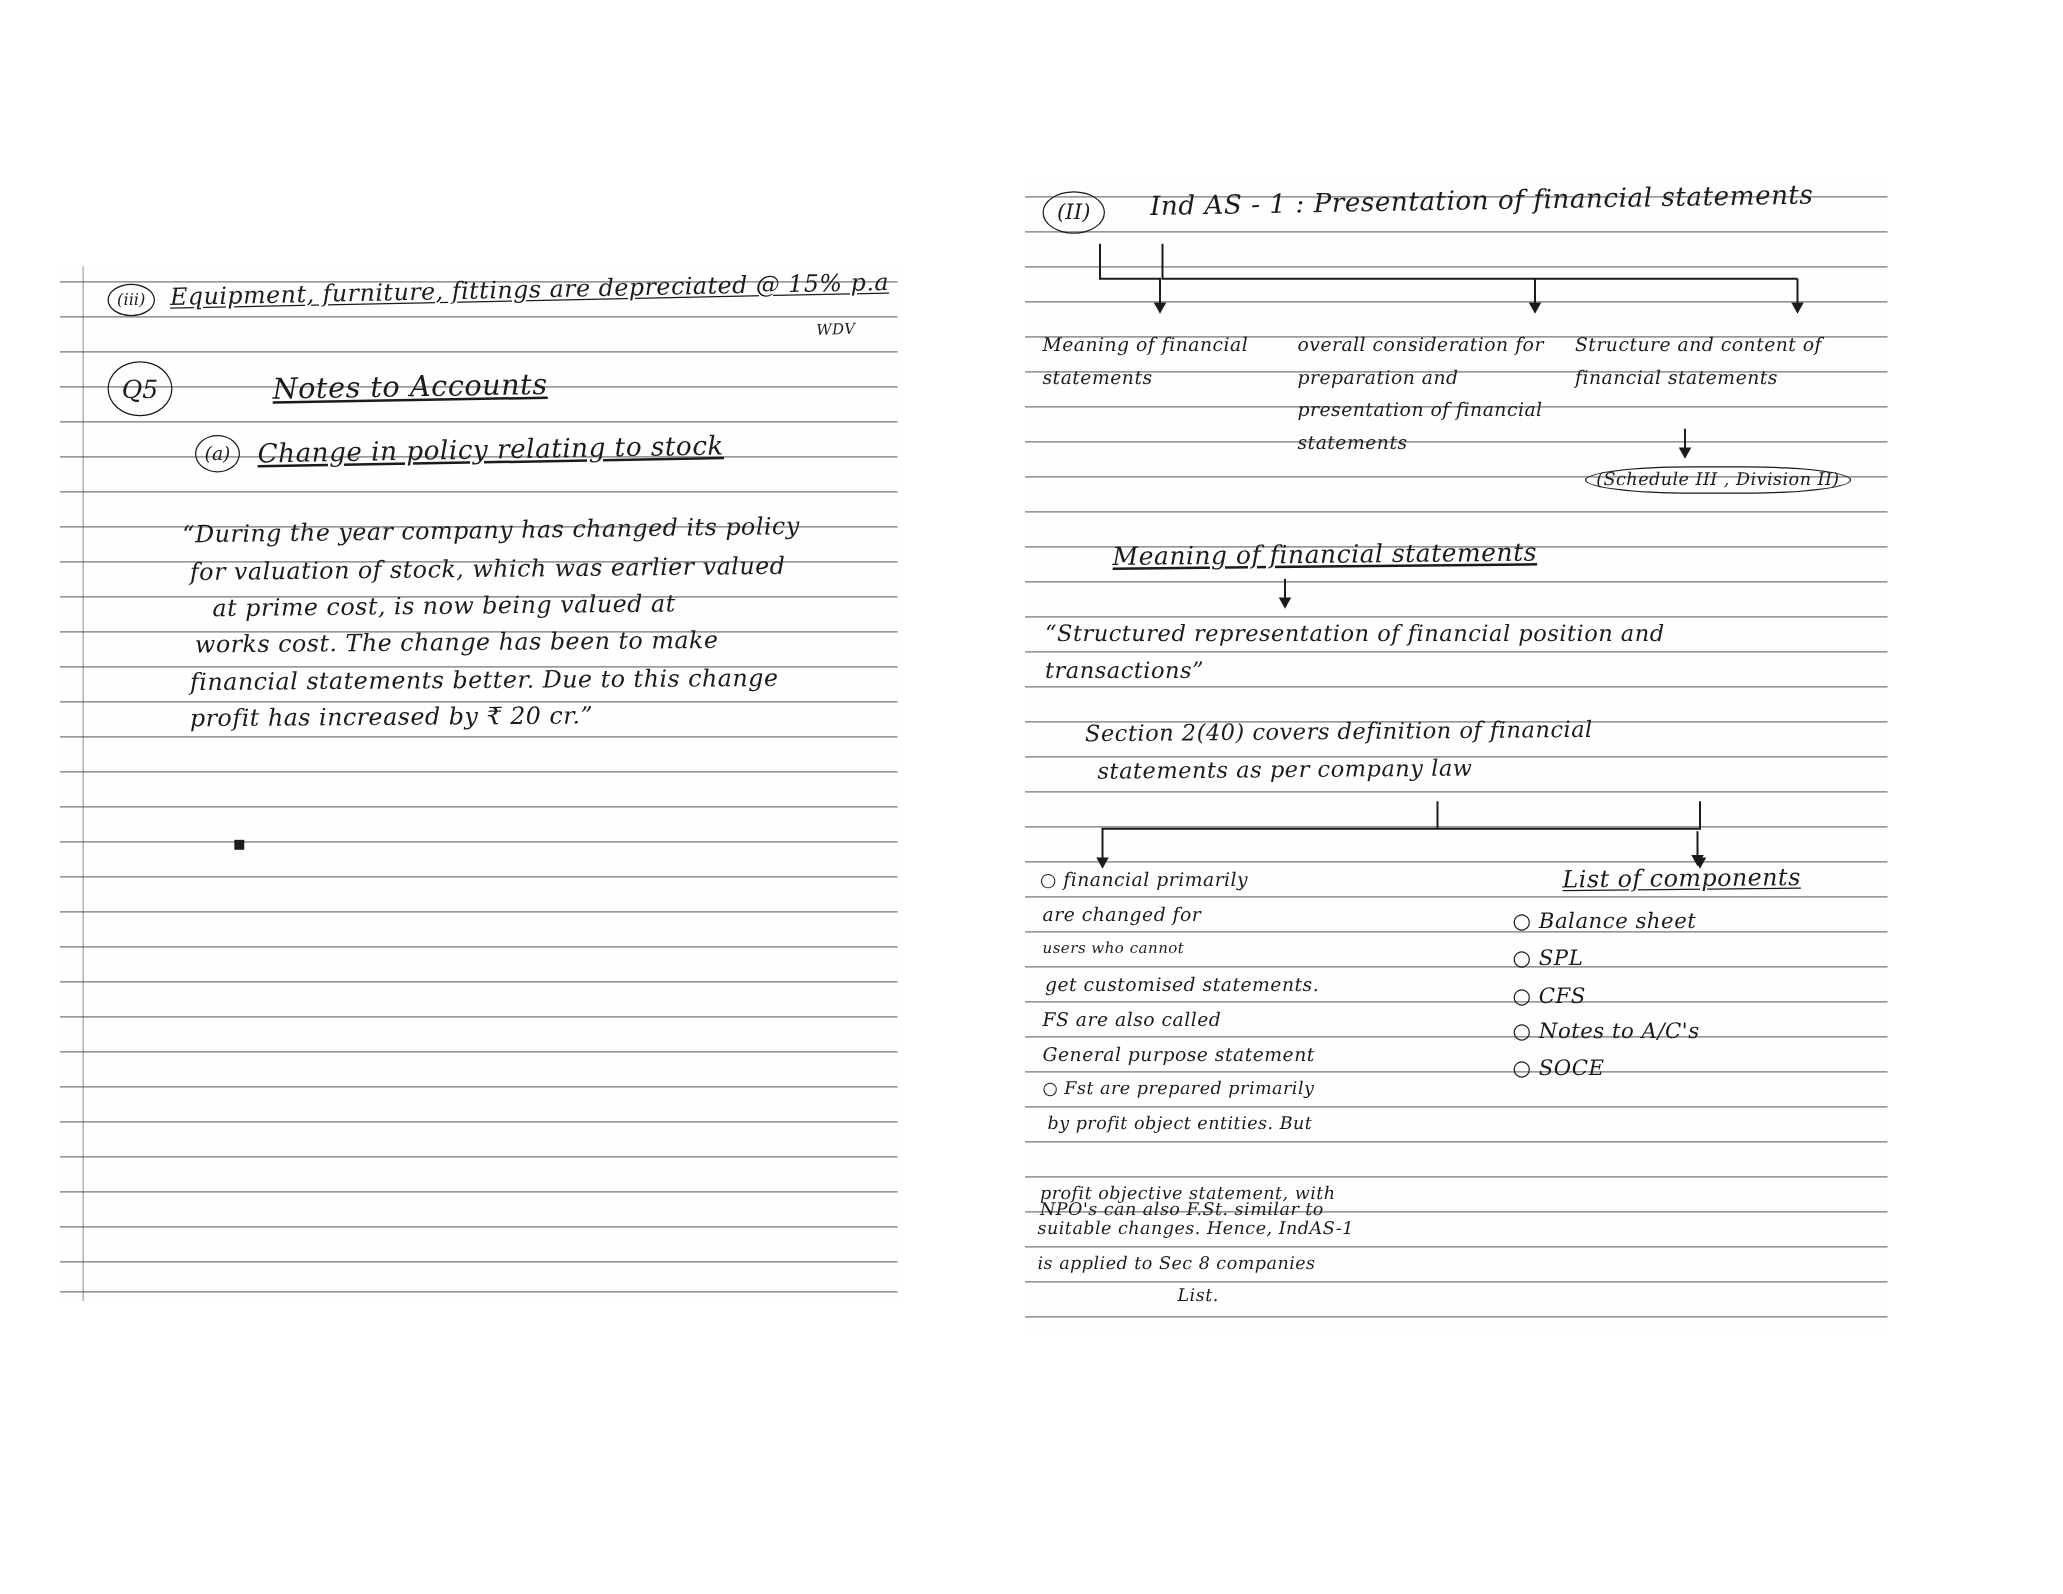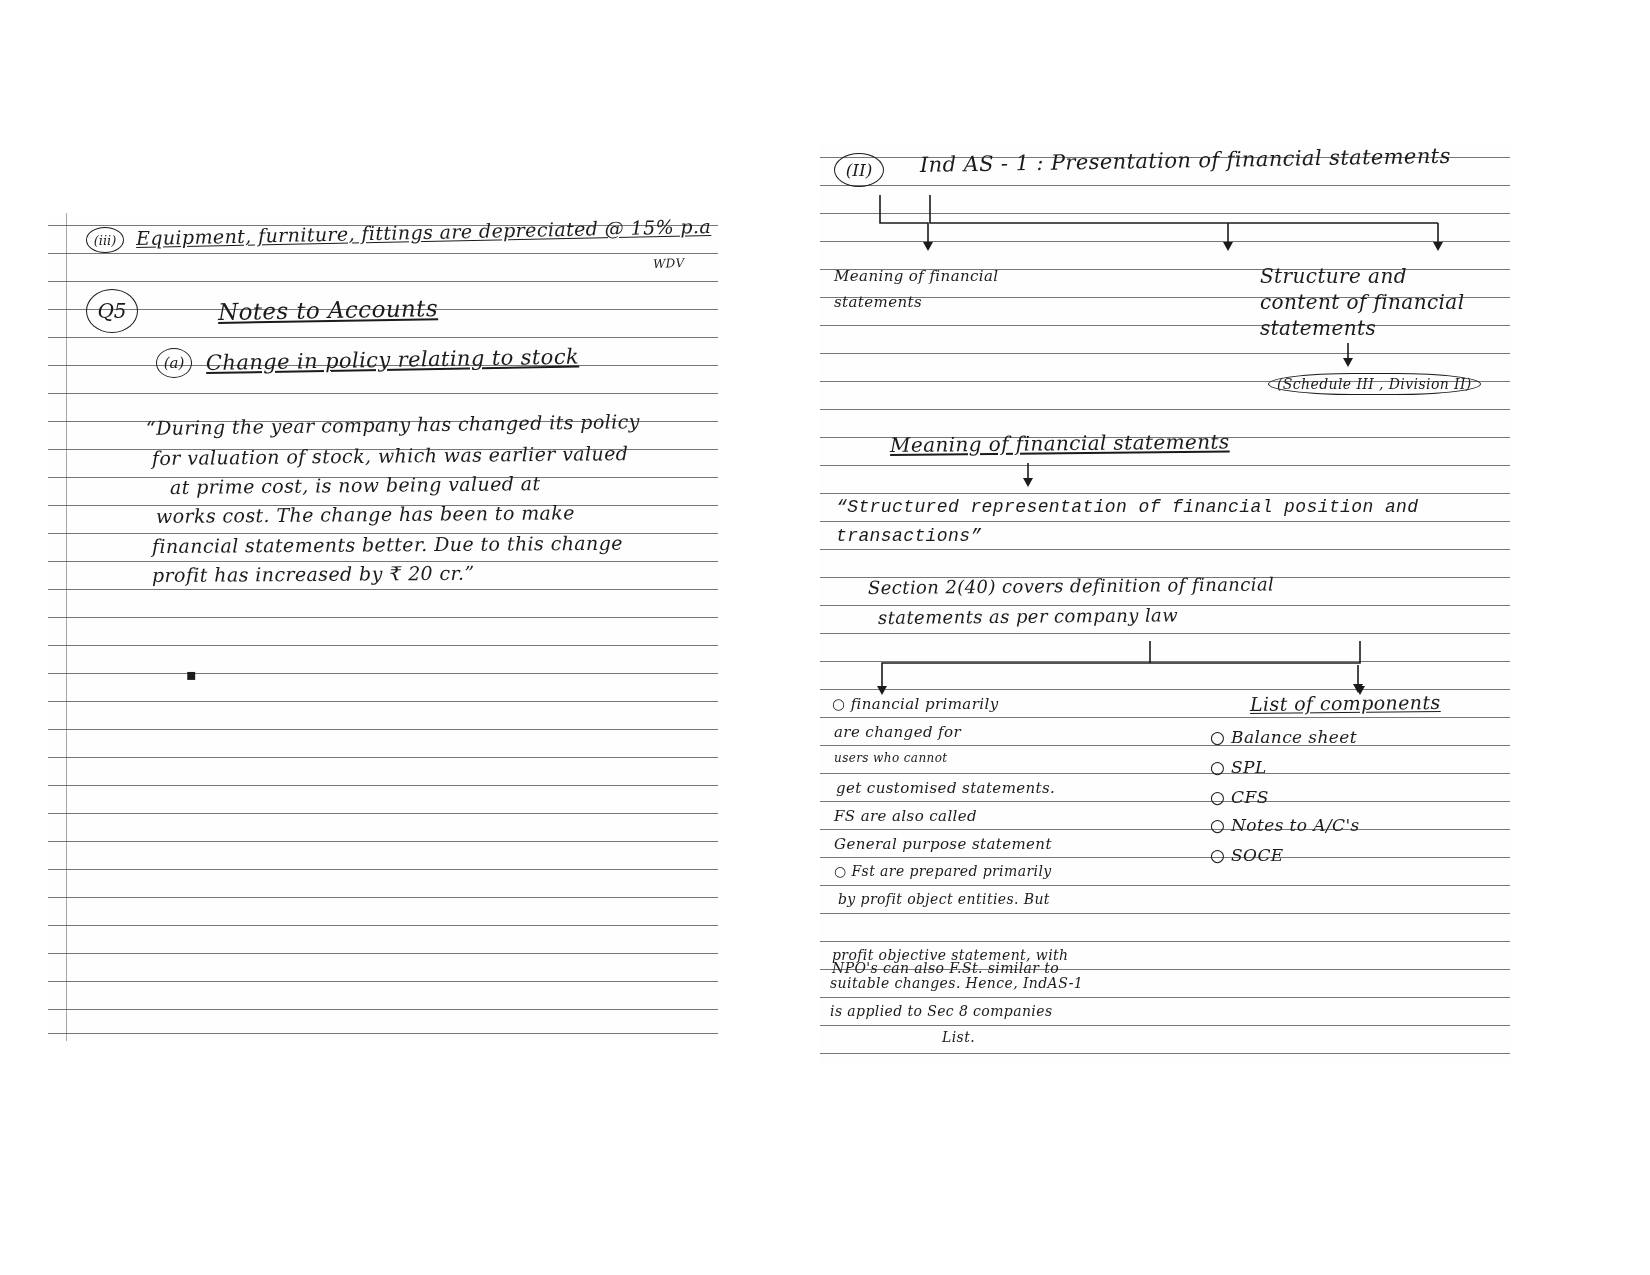--- a/index.html
+++ b/index.html
@@ -211,38 +211,39 @@
     <svg width="520" height="60">
       <path d="M2,2 L2,30 L510,30" stroke="#1b1b1b" stroke-width="1.6" fill="none"></path>
       <path d="M300,30 L300,56" stroke="#1b1b1b" stroke-width="1.6" fill="none"></path>
       <path d="M300,58 l-5,-9 l10,0 z" fill="#1b1b1b"></path>
       <path d="M510,30 L510,56" stroke="#1b1b1b" stroke-width="1.6" fill="none"></path>
       <path d="M510,58 l-5,-9 l10,0 z" fill="#1b1b1b"></path>
     </svg>
   </div>
 
   <div class="hw small" style="left:14px; top:118px; font-size:15px; white-space:normal; width:190px; line-height:26px;">Meaning of financial statements</div>
-  <div class="hw small" style="left:440px; top:118px; font-size:20px; white-space:normal; width:215px; line-height:26px;">Structure and content of financial statements</div>
+  <div class="hw small" style="left:218px; top:118px; font-size:15px; white-space:normal; width:210px; line-height:26px;">overall consideration for preparation and presentation of financial statements</div>
+  <div class="hw small" style="left:440px; top:118px; font-size:15px; white-space:normal; width:215px; line-height:26px;">Structure and content of financial statements</div>
 
   <div class="arrow" style="left:520px; top:198px;">
     <svg width="20" height="26">
       <path d="M8,0 L8,20" stroke="#1b1b1b" stroke-width="1.6" fill="none"></path>
       <path d="M8,24 l-5,-9 l10,0 z" fill="#1b1b1b"></path>
     </svg>
   </div>
   <div class="hw small" style="left:448px; top:228px; font-size:14px; border:1.4px solid #1b1b1b; border-radius:40%/50%; padding:2px 8px;text-align:center;">(Schedule III , Division II)</div>
 
   <div class="hw u" style="left:70px; top:288px; font-size:20px; transform: rotate(-0.6deg);">Meaning of financial statements</div>
   <div class="arrow" style="left:200px; top:318px;">
     <svg width="20" height="26">
       <path d="M8,0 L8,18" stroke="#1b1b1b" stroke-width="1.6" fill="none"></path>
       <path d="M8,24 l-5,-9 l10,0 z" fill="#1b1b1b"></path>
     </svg>
   </div>
-  <div class="hw" style="left:16px; top:348px; font-size:18px; white-space:normal; width:600px; line-height:29px;font-family:Liberation Mono, monospace;">“Structured representation of financial position and transactions”</div>
+  <div class="hw" style="left:16px; top:348px; font-size:18px; white-space:normal; width:600px; line-height:29px;">“Structured representation of financial position and transactions”</div>
 
   <div class="hw" style="left:48px; top:432px; font-size:18px; transform: rotate(-0.5deg);">Section 2(40) covers definition of financial</div>
   <div class="hw" style="left:58px; top:462px; font-size:18px; transform: rotate(-0.5deg);">statements as per company law</div>
 
   <div class="arrow" style="left:40px; top:496px;">
     <svg width="560" height="56">
       <path d="M22,52 L22,22 L500,22 L500,0" stroke="#1b1b1b" stroke-width="1.6" fill="none"></path>
       <path d="M290,0 L290,22" stroke="#1b1b1b" stroke-width="1.6" fill="none"></path>
       <path d="M22,54 l-5,-9 l10,0 z" fill="#1b1b1b"></path>
       <path d="M500,54 l-5,-9 l10,0 z" fill="#1b1b1b" transform="translate(0,0)"></path>

